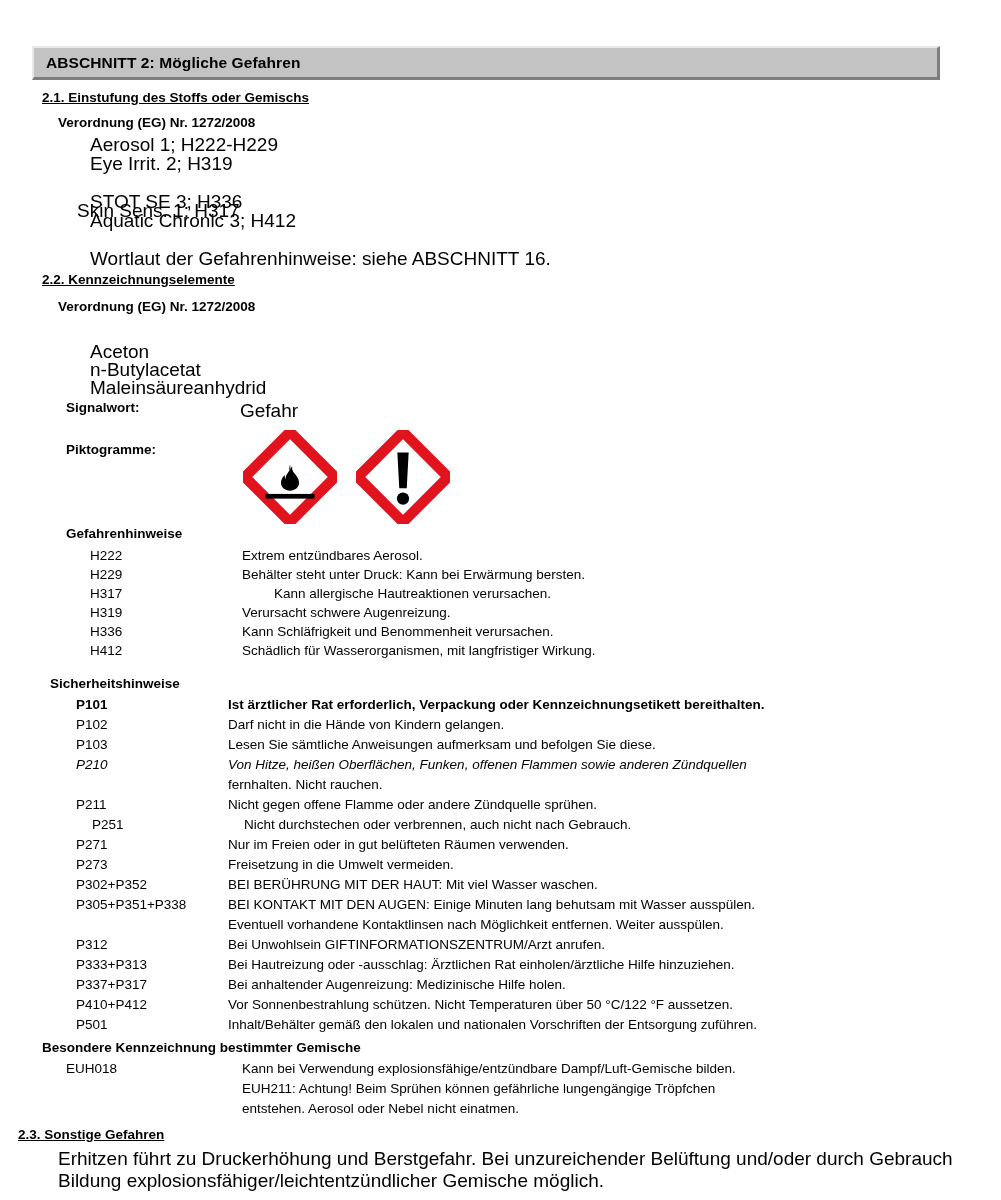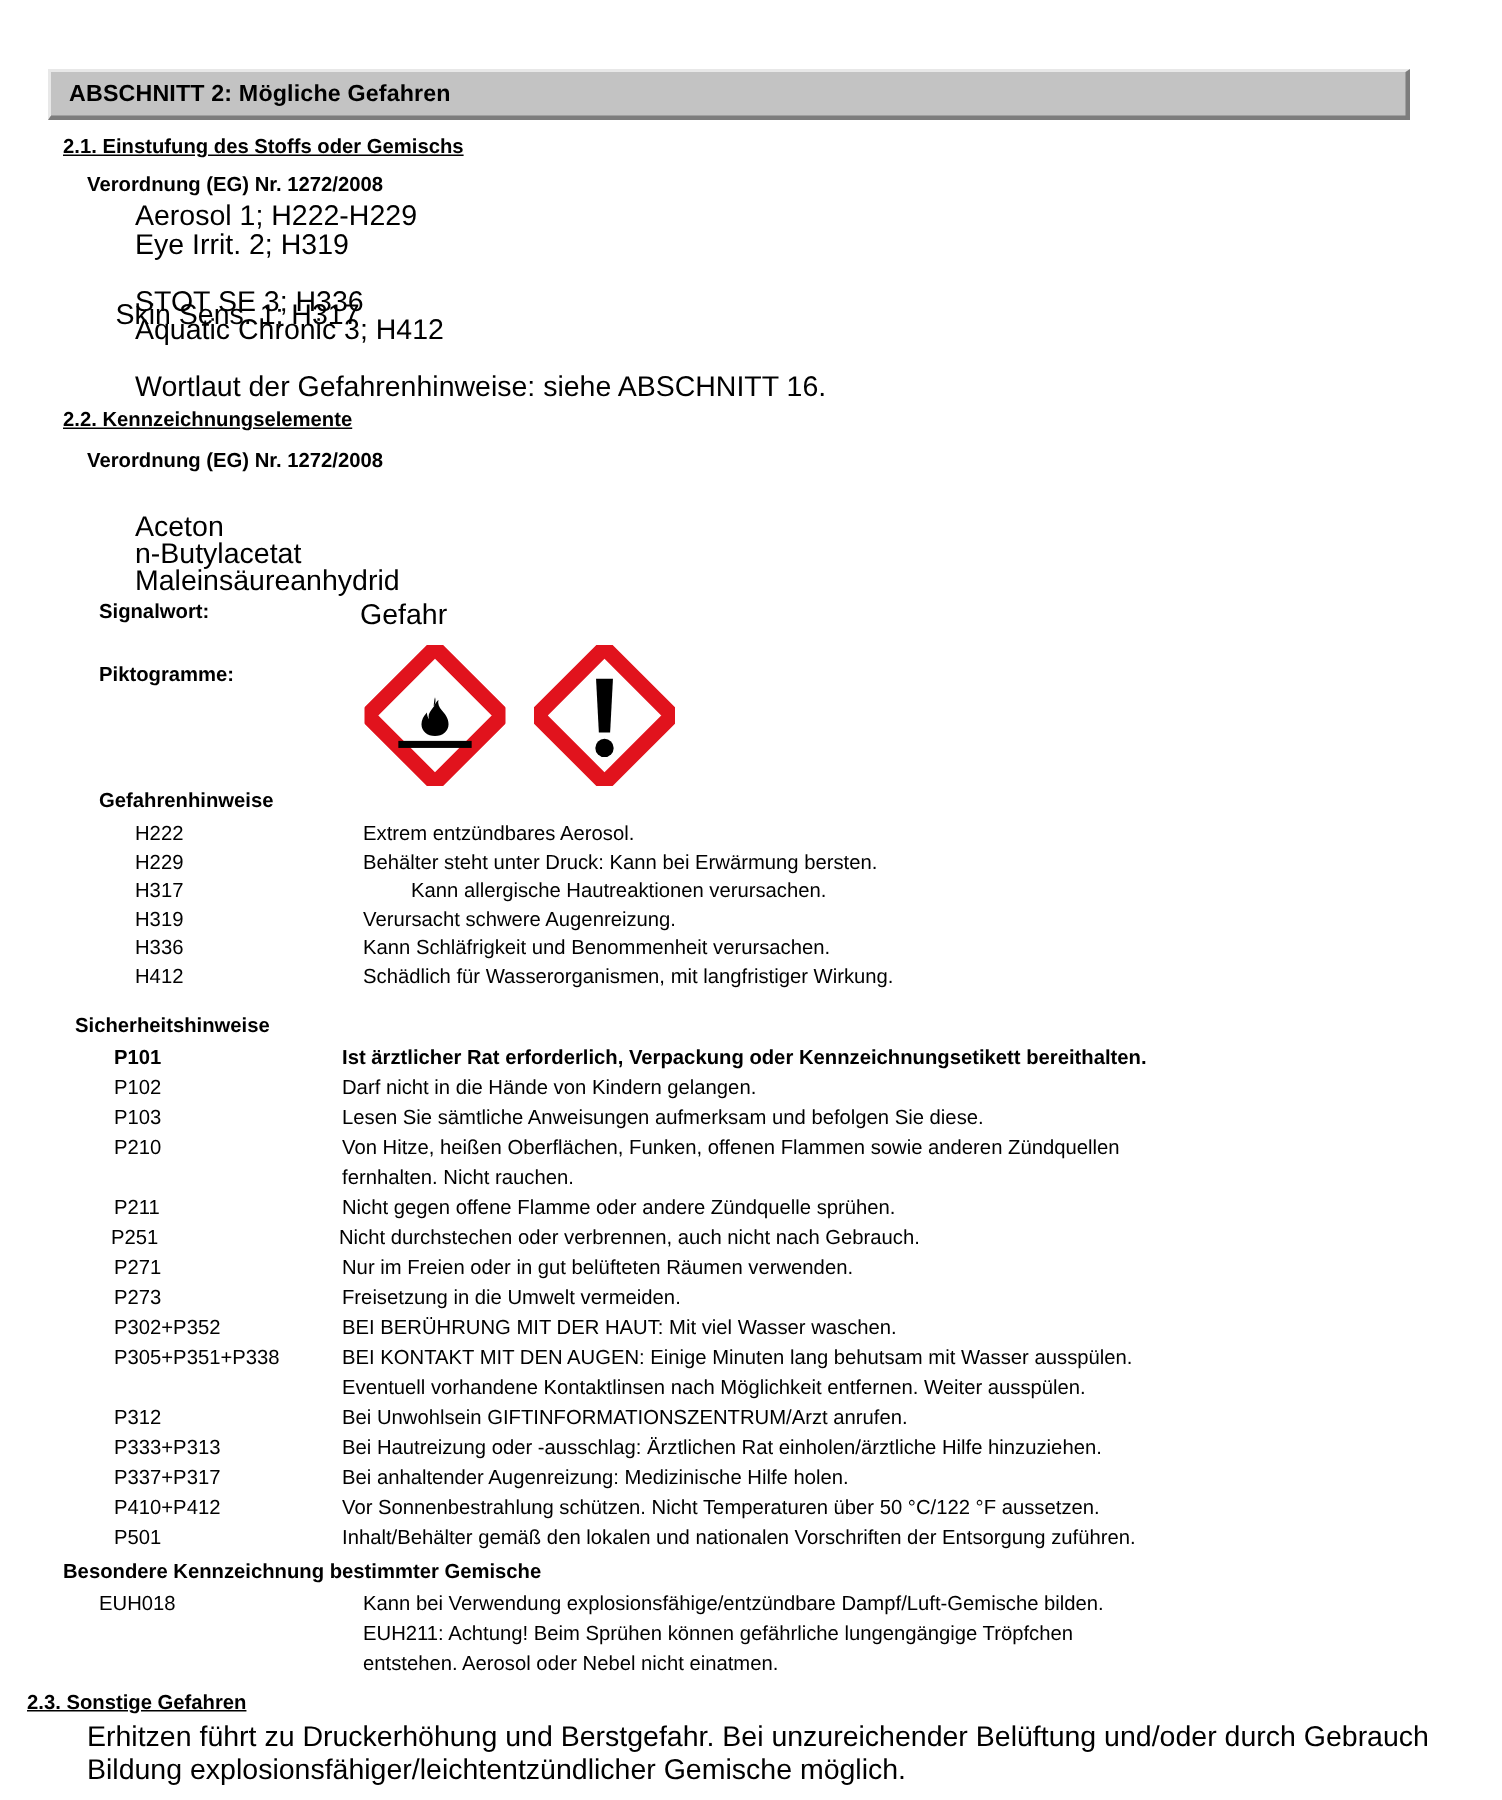--- a/index.html
+++ b/index.html
@@ -161,31 +161,31 @@
     <span class="desc">Ist ärztlicher Rat erforderlich, Verpackung oder Kennzeichnungsetikett bereithalten.</span>
   </div>
   <div class="row" style="left:76px; top:717px;">
     <span class="code">P102</span>
     <span class="desc">Darf nicht in die Hände von Kindern gelangen.</span>
   </div>
   <div class="row" style="left:76px; top:737px;">
     <span class="code">P103</span>
     <span class="desc">Lesen Sie sämtliche Anweisungen aufmerksam und befolgen Sie diese.</span>
   </div>
-  <div class="row" style="left:76px; top:757px;">
+  <div class="row" style="left:76px; top:757px;font-style:italic;">
     <span class="code">P210</span>
     <span class="desc">Von Hitze, heißen Oberflächen, Funken, offenen Flammen sowie anderen Zündquellen</span>
   </div>
   <div class="abs desc-l2" style="left:228px; top:777px;">fernhalten. Nicht rauchen.</div>
 
   <div class="row" style="left:76px; top:797px;">
     <span class="code">P211</span>
     <span class="desc">Nicht gegen offene Flamme oder andere Zündquelle sprühen.</span>
   </div>
-  <div class="row" style="left:74px; top:817px;justify-content:space-between;">
+  <div class="row" style="left:92px; top:817px;justify-content:space-between;">
     <span class="code">P251</span>
     <span class="desc">Nicht durchstechen oder verbrennen, auch nicht nach Gebrauch.</span>
   </div>
   <div class="row" style="left:76px; top:837px;">
     <span class="code">P271</span>
     <span class="desc">Nur im Freien oder in gut belüfteten Räumen verwenden.</span>
   </div>
   <div class="row" style="left:76px; top:857px;">
     <span class="code">P273</span>
     <span class="desc">Freisetzung in die Umwelt vermeiden.</span>

